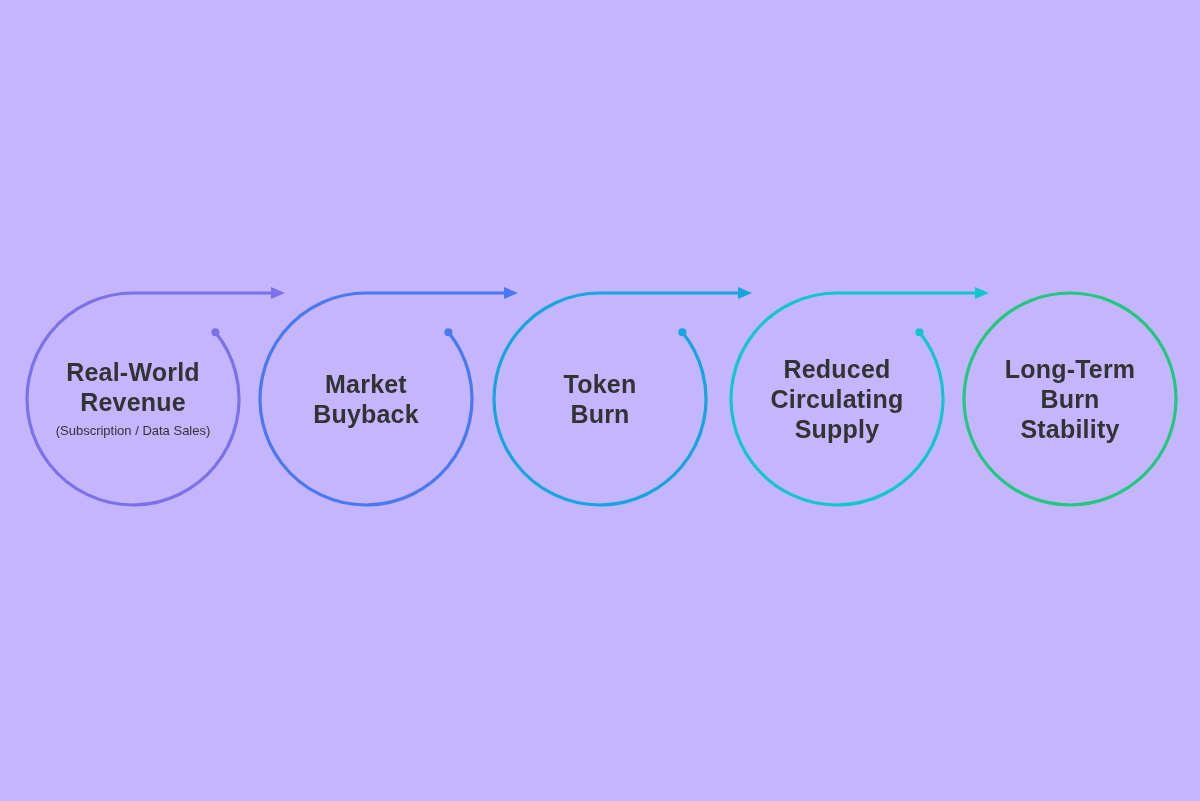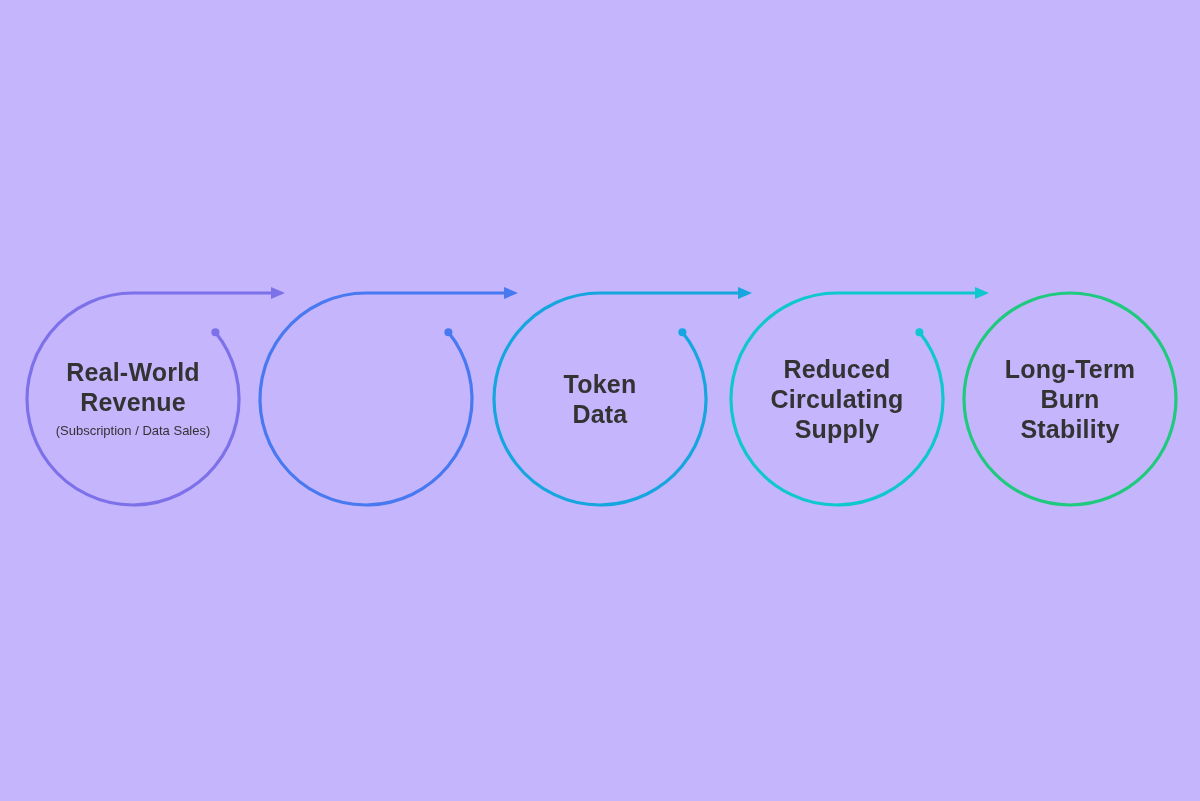--- a/index.html
+++ b/index.html
@@ -62,24 +62,28 @@
       <circle cx="919.4" cy="332.3" r="4" fill="#0FC8CF"></circle>
       <circle cx="1070" cy="399" r="106" fill="none" stroke="#1FC97D" stroke-width="3.2"></circle>
     </svg>
 
   <div class="step-label" style="left:28px">
     <div class="step-title">Real-World
 Revenue</div>
     <div class="step-subtitle">(Subscription / Data Sales)</div>
   </div>
 
+  <div class="step-label" style="left:261px">
+    <div class="step-title">Market
+Buyback</div>
+  </div>
 
   <div class="step-label" style="left:495px">
     <div class="step-title">Token
-Data</div>
+Burn</div>
   </div>
 
   <div class="step-label" style="left:732px">
     <div class="step-title">Reduced
 Circulating
 Supply</div>
   </div>
 
   <div class="step-label" style="left:965px">
     <div class="step-title">Long-Term

